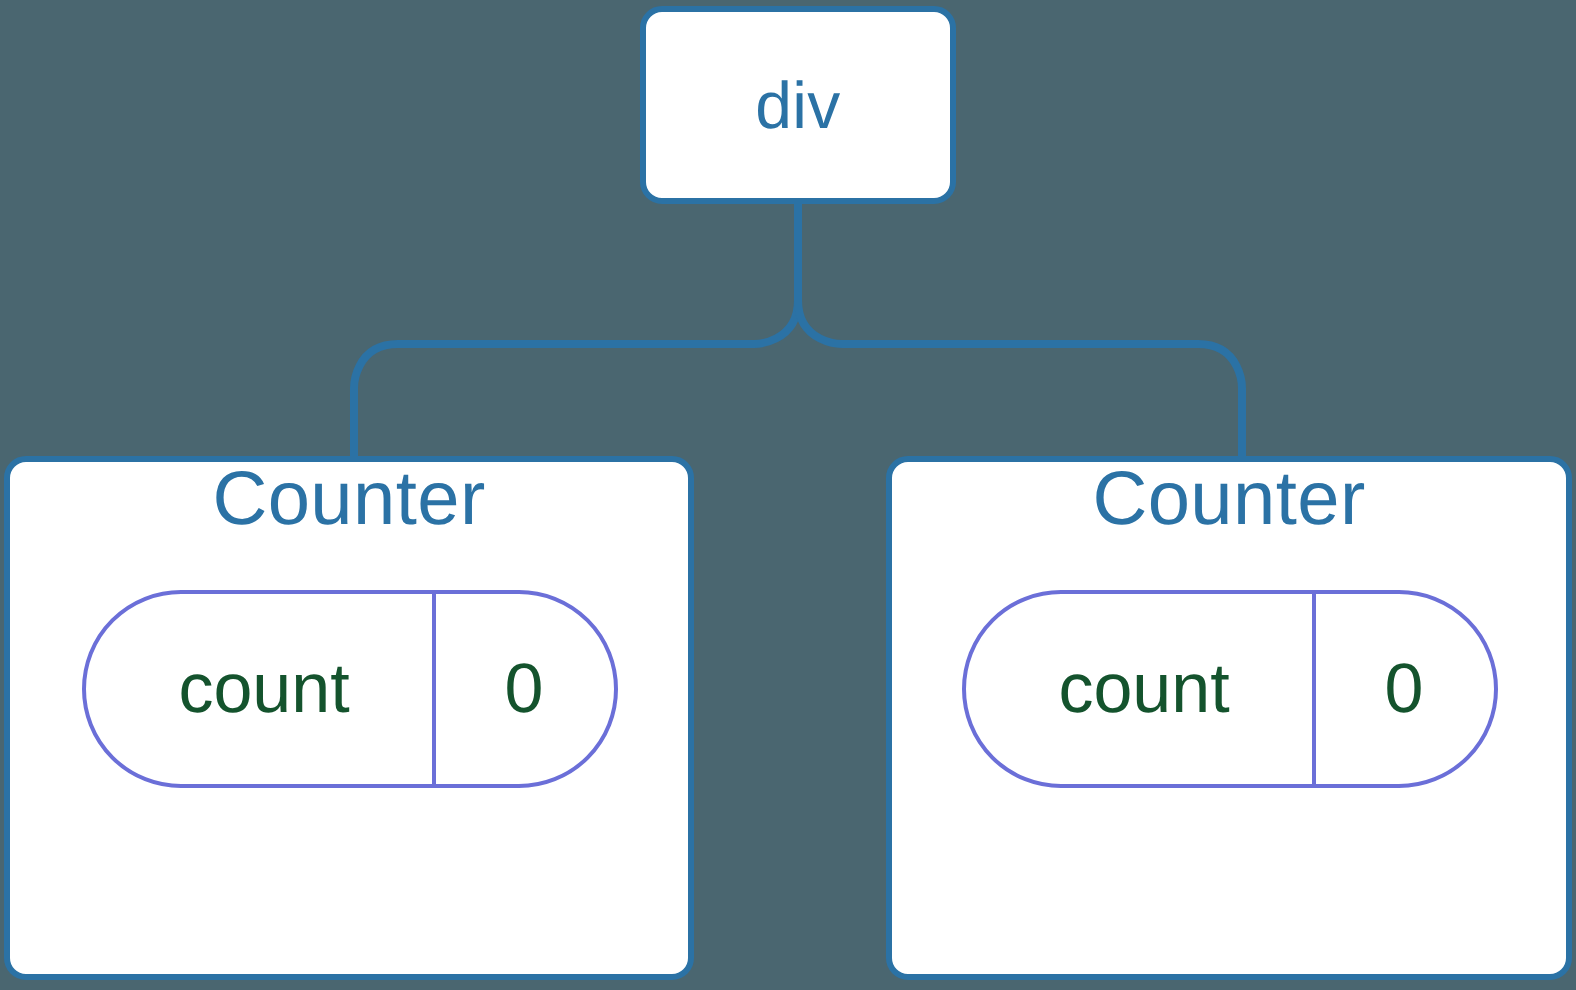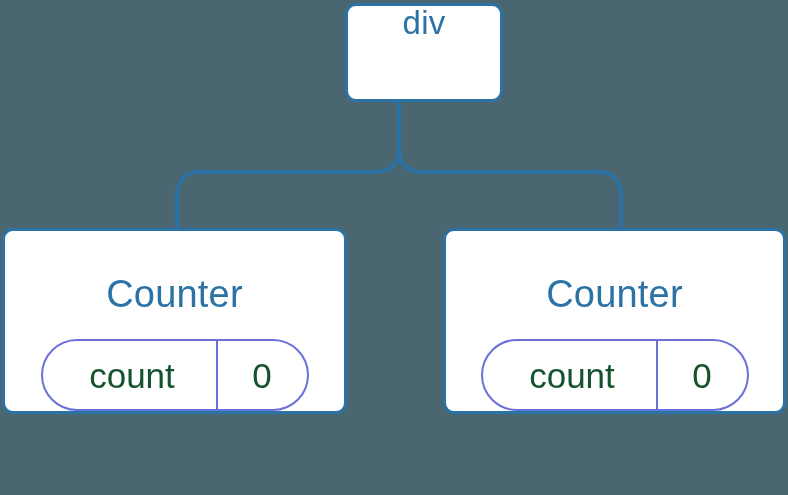--- a/index.html
+++ b/index.html
@@ -37,38 +37,36 @@
     border: 3px solid #2b72a5;
     border-radius: 11px;
     box-sizing: border-box;
   }
   .node-root {
     left: 320px;
     top: 3px;
     width: 158px;
     height: 99px;
     display: flex;
-    align-items: flex-start;
+    align-items: center;
     justify-content: center;
-    margin-left: 25px;
   }
   .node-root .node-title {
     font-size: 33px;
     line-height: 1;
     color: #2b72a5;
     letter-spacing: 0.2px;
   }
 
   .node-child {
     top: 228px;
-    height: 186px;
+    height: 262px;
     display: flex;
     flex-direction: column;
     align-items: center;
-    padding-top: 44px;
     box-sizing: border-box;
   }
   .node-child.left {
     left: 2px;
     width: 345px;
   }
   .node-child.right {
     left: 443px;
     width: 343px;
   }

